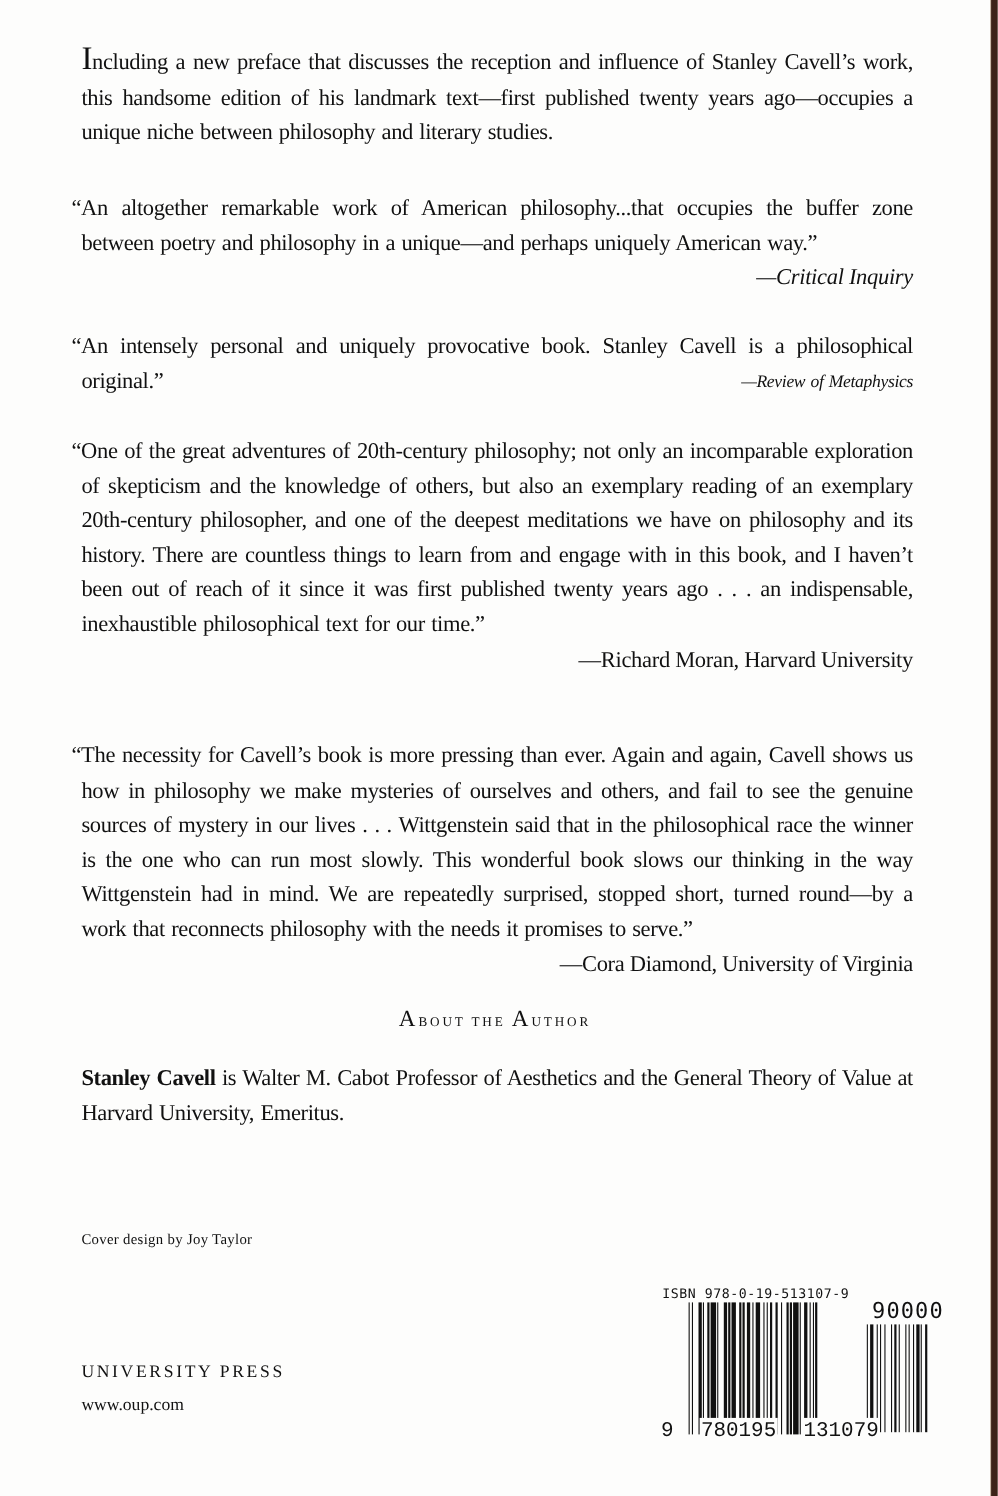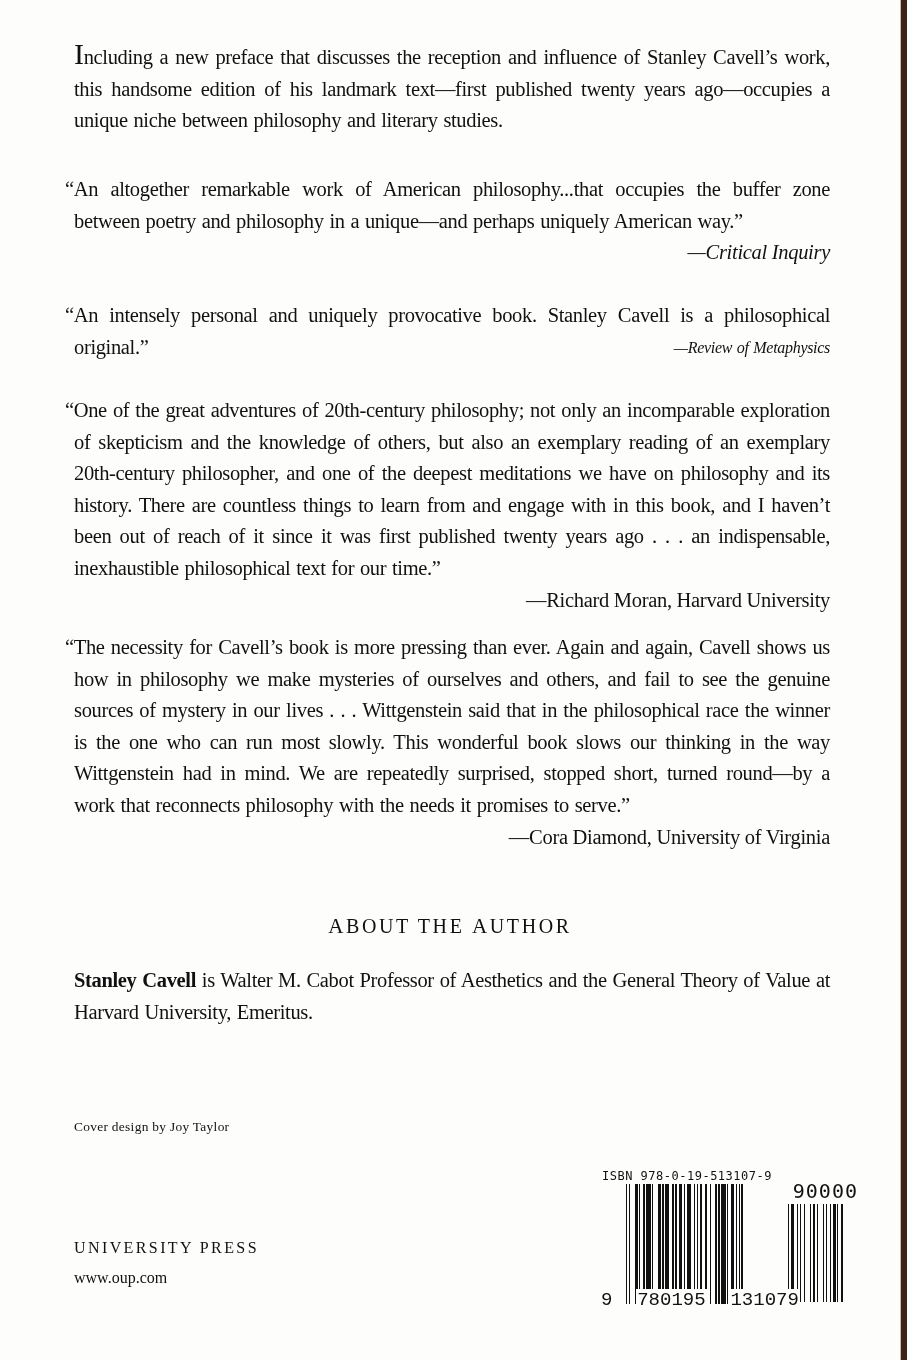--- a/index.html
+++ b/index.html
@@ -26,21 +26,21 @@
     letter-spacing: -0.3px;
   }
   .attrib-inline {
     float: right; font-style: italic; font-size: 16px; letter-spacing: -0.3px;
   }
   i { font-style: italic; margin-top: 13px; }
   .heading {
     position: absolute; top: 914px; left: 0; width: 900px; text-align: center;
     font-size: 21px; letter-spacing: 2.6px;
   }
-  .heading .sc { font-size: 20px; }
+  .heading .sc { font-size: 12px; }
   .credits {
     position: absolute; left: 74px; top: 1118px; width: 440px;
     font-size: 13.4px; line-height: 18px; letter-spacing: 0.3px;
   }
   .credits p { margin: 0; }
   .credits .gap { height: 8px; }
   .logo { position: absolute; left: 74px; top: 1235px; }
   .logo .oxford { font-size: 42px; letter-spacing: 0.5px; line-height: 40px; }
   .logo .press { font-size: 16px; letter-spacing: 2.4px; margin-top: 4px; }
   .logo .url { font-size: 16px; margin-top: 12px; }
@@ -79,21 +79,21 @@
 
 <div class="block" style="top:300px;">
   <p class="para quote"><span>“An intensely personal and uniquely provocative book. Stanley Cavell is a philosoph­ical original.”</span><span class="attrib-inline">—Review of Metaphysics</span></p>
 </div>
 
 <div class="block" style="top:395px;">
   <p class="para quote">“One of the great adventures of 20th-century philosophy; not only an incomparable explo­ration of skepticism and the knowledge of others, but also an exemplary reading of an exemplary 20th-century philosopher, and one of the deepest meditations we have on phi­losophy and its history. There are countless things to learn from and engage with in this book, and I haven’t been out of reach of it since it was first published twenty years ago . . . an indispensable, inexhaustible philosophical text for our time.”</p>
   <p class="attrib">—Richard Moran, Harvard University</p>
 </div>
 
-<div class="block" style="top:632px;">
+<div class="block" style="top:672px;">
   <p class="para quote">“The necessity for Cavell’s book is more pressing than ever. Again and again, Cavell shows us how in philosophy we make mysteries of ourselves and others, and fail to see the gen­uine sources of mystery in our lives . . . Wittgenstein said that in the philosophical race the winner is the one who can run most slowly. This wonderful book slows our thinking in the way Wittgenstein had in mind. We are repeatedly surprised, stopped short, turned round—by a work that reconnects philosophy with the needs it promises to serve.”</p>
   <p class="attrib">—Cora Diamond, University of Virginia</p>
 </div>
 
 <div class="heading"><span>A</span><span class="sc">BOUT THE </span><span>A</span><span class="sc">UTHOR</span></div>
 
 <div class="block" style="top:965px;">
   <p class="para"><b>Stanley Cavell</b><span> is Walter M. Cabot Professor of Aesthetics and the General Theory of Value at Harvard University, Emeritus.</span></p>
 </div>
 

